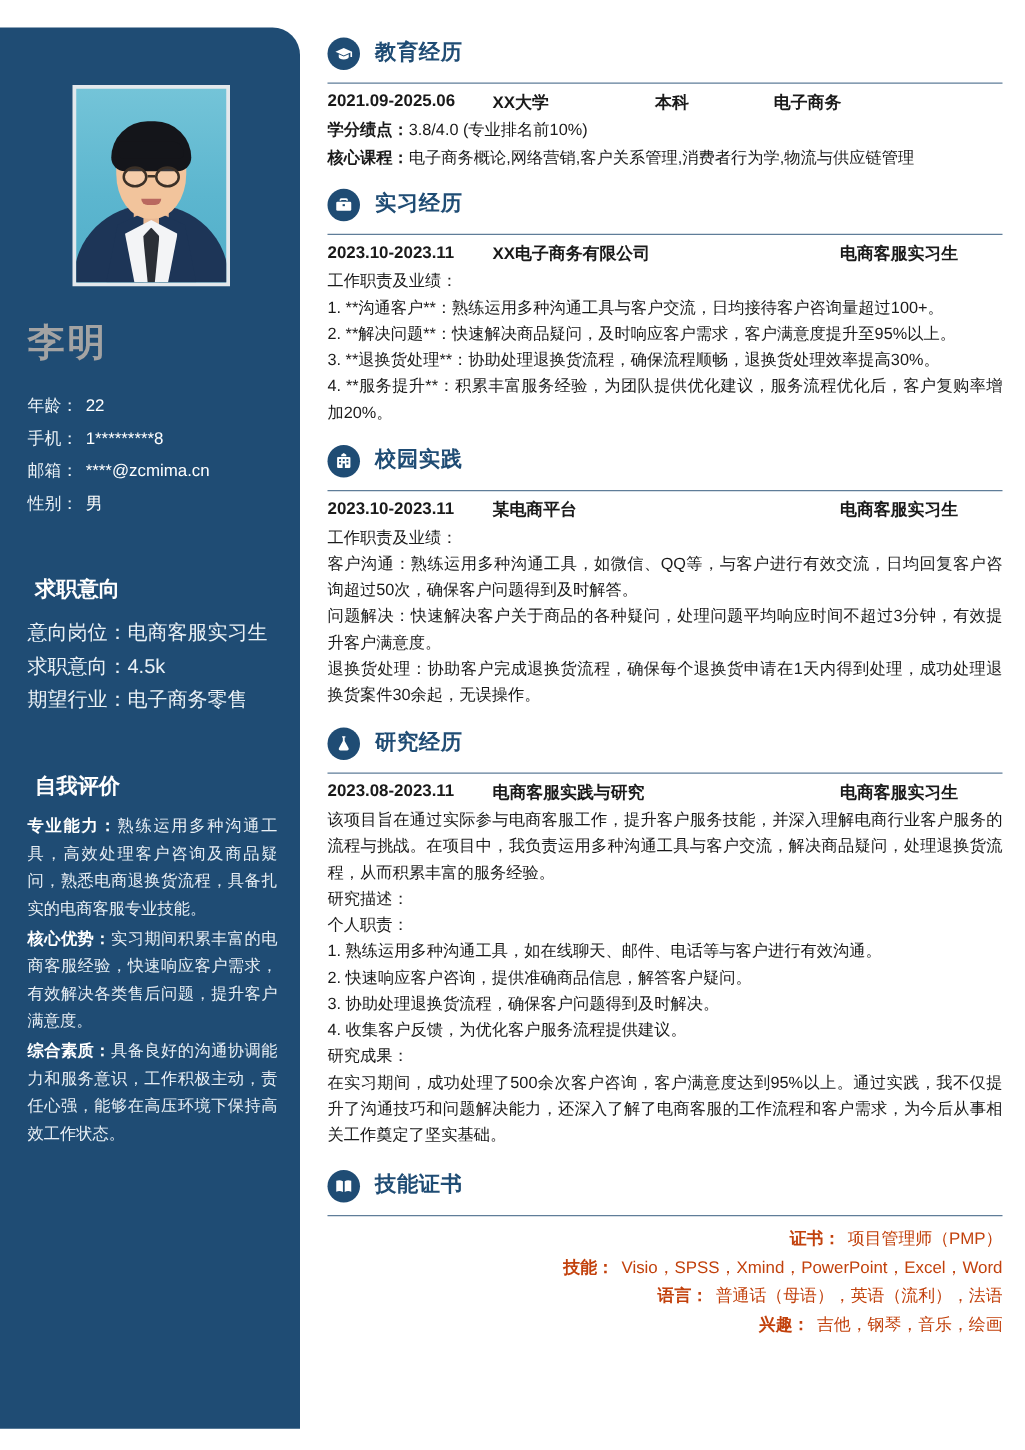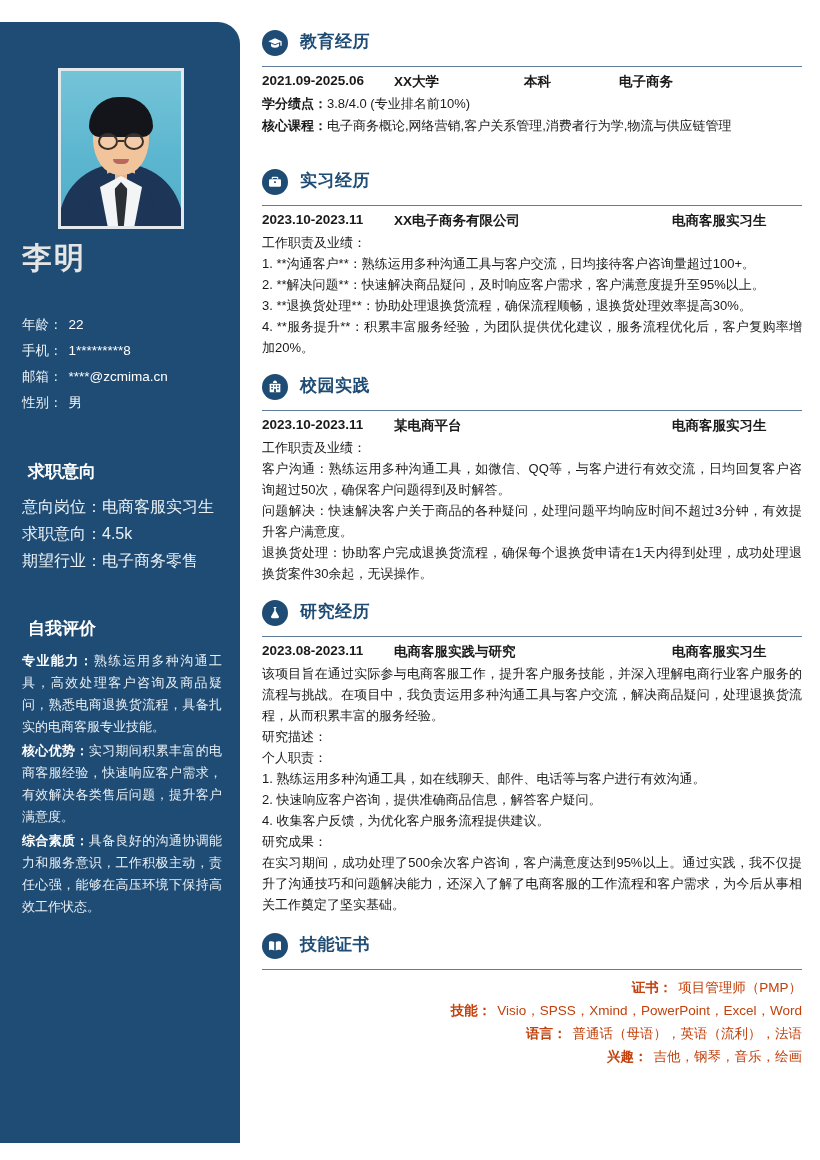--- a/index.html
+++ b/index.html
@@ -88,23 +88,23 @@
     position:absolute; top:69px; left:50%; margin-left:-3px;
     width:6px; height:2px; background:#3b3027;
   }
   .ph-mouth {
     position:absolute; top:88px; left:50%; margin-left:-8px;
     width:16px; height:5px; background:#b9685f;
     border-radius: 0 0 10px 10px;
   }
 
   .name {
-    position: absolute; left: 22px; top: 216px;
+    position: absolute; left: 22px; top: 232px;
     font-size: 30px; font-weight: 700; letter-spacing: 2px;
-    color: #e5e5e5;
+    color: #a3a3a3;
   }
   .info-list { position: absolute; left: 22px; top: 290px; width: 200px; }
   .info-row {
     font-size: 13.5px; line-height: 26px; color: #eaf1f6;
     white-space: nowrap;
   }
   .info-row .k { color:#eaf1f6; }
   .info-row .v { color:#ffffff; margin-left: 6px; }
 
   .side-head {
@@ -236,21 +236,21 @@
       <div class="entry-row">
         <span class="e-date">2021.09-2025.06</span>
         <span class="e-org-edu">XX大学</span>
         <span class="e-mid">本科</span>
         <span class="e-right">电子商务</span>
       </div>
       <div class="kv-line"><span class="kk">学分绩点：</span><span>3.8/4.0 (专业排名前10%)</span></div>
       <div class="kv-line"><span class="kk">核心课程：</span><span>电子商务概论,网络营销,客户关系管理,消费者行为学,物流与供应链管理</span></div>
     </section>
 
-    <section class="section" style="margin-top:32px">
+    <section class="section" style="margin-top:14px">
       <div class="sec-header">
         <span class="sec-icon">
           <svg width="16" height="16" viewBox="0 0 24 24">
               <path fill="#ffffff" d="M9 4h6a2 2 0 0 1 2 2v1h-2V6H9v1H7V6a2 2 0 0 1 2-2Z"></path>
               <rect x="3" y="8" width="18" height="11" rx="1.6" fill="#ffffff"></rect>
               <rect x="10.6" y="11" width="2.8" height="2.4" fill="#1f4c74"></rect>
             </svg>
         </span>
         <span class="sec-title">实习经历</span>
       </div>
@@ -308,20 +308,21 @@
       <div class="entry-row">
         <span class="e-date">2023.08-2023.11</span>
         <span class="e-org">电商客服实践与研究</span>
         <span class="e-right">电商客服实习生</span>
       </div>
       <div class="body-line">该项目旨在通过实际参与电商客服工作，提升客户服务技能，并深入理解电商行业客户服务的流程与挑战。在项目中，我负责运用多种沟通工具与客户交流，解决商品疑问，处理退换货流程，从而积累丰富的服务经验。</div>
       <div class="body-line">研究描述：</div>
       <div class="body-line">个人职责：</div>
       <div class="body-line">1. 熟练运用多种沟通工具，如在线聊天、邮件、电话等与客户进行有效沟通。</div>
       <div class="body-line">2. 快速响应客户咨询，提供准确商品信息，解答客户疑问。</div>
+      <div class="body-line">3. 协助处理退换货流程，确保客户问题得到及时解决。</div>
       <div class="body-line">4. 收集客户反馈，为优化客户服务流程提供建议。</div>
       <div class="body-line">研究成果：</div>
       <div class="body-line">在实习期间，成功处理了500余次客户咨询，客户满意度达到95%以上。通过实践，我不仅提升了沟通技巧和问题解决能力，还深入了解了电商客服的工作流程和客户需求，为今后从事相关工作奠定了坚实基础。</div>
     </section>
 
     <section class="section" style="margin-top:18px">
       <div class="sec-header">
         <span class="sec-icon">
           <svg width="16" height="16" viewBox="0 0 24 24">
               <path fill="#ffffff" d="M3 5.5c2.6-1 5.4-1 8 .4v13c-2.6-1.4-5.4-1.4-8-.4v-13Z"></path>

